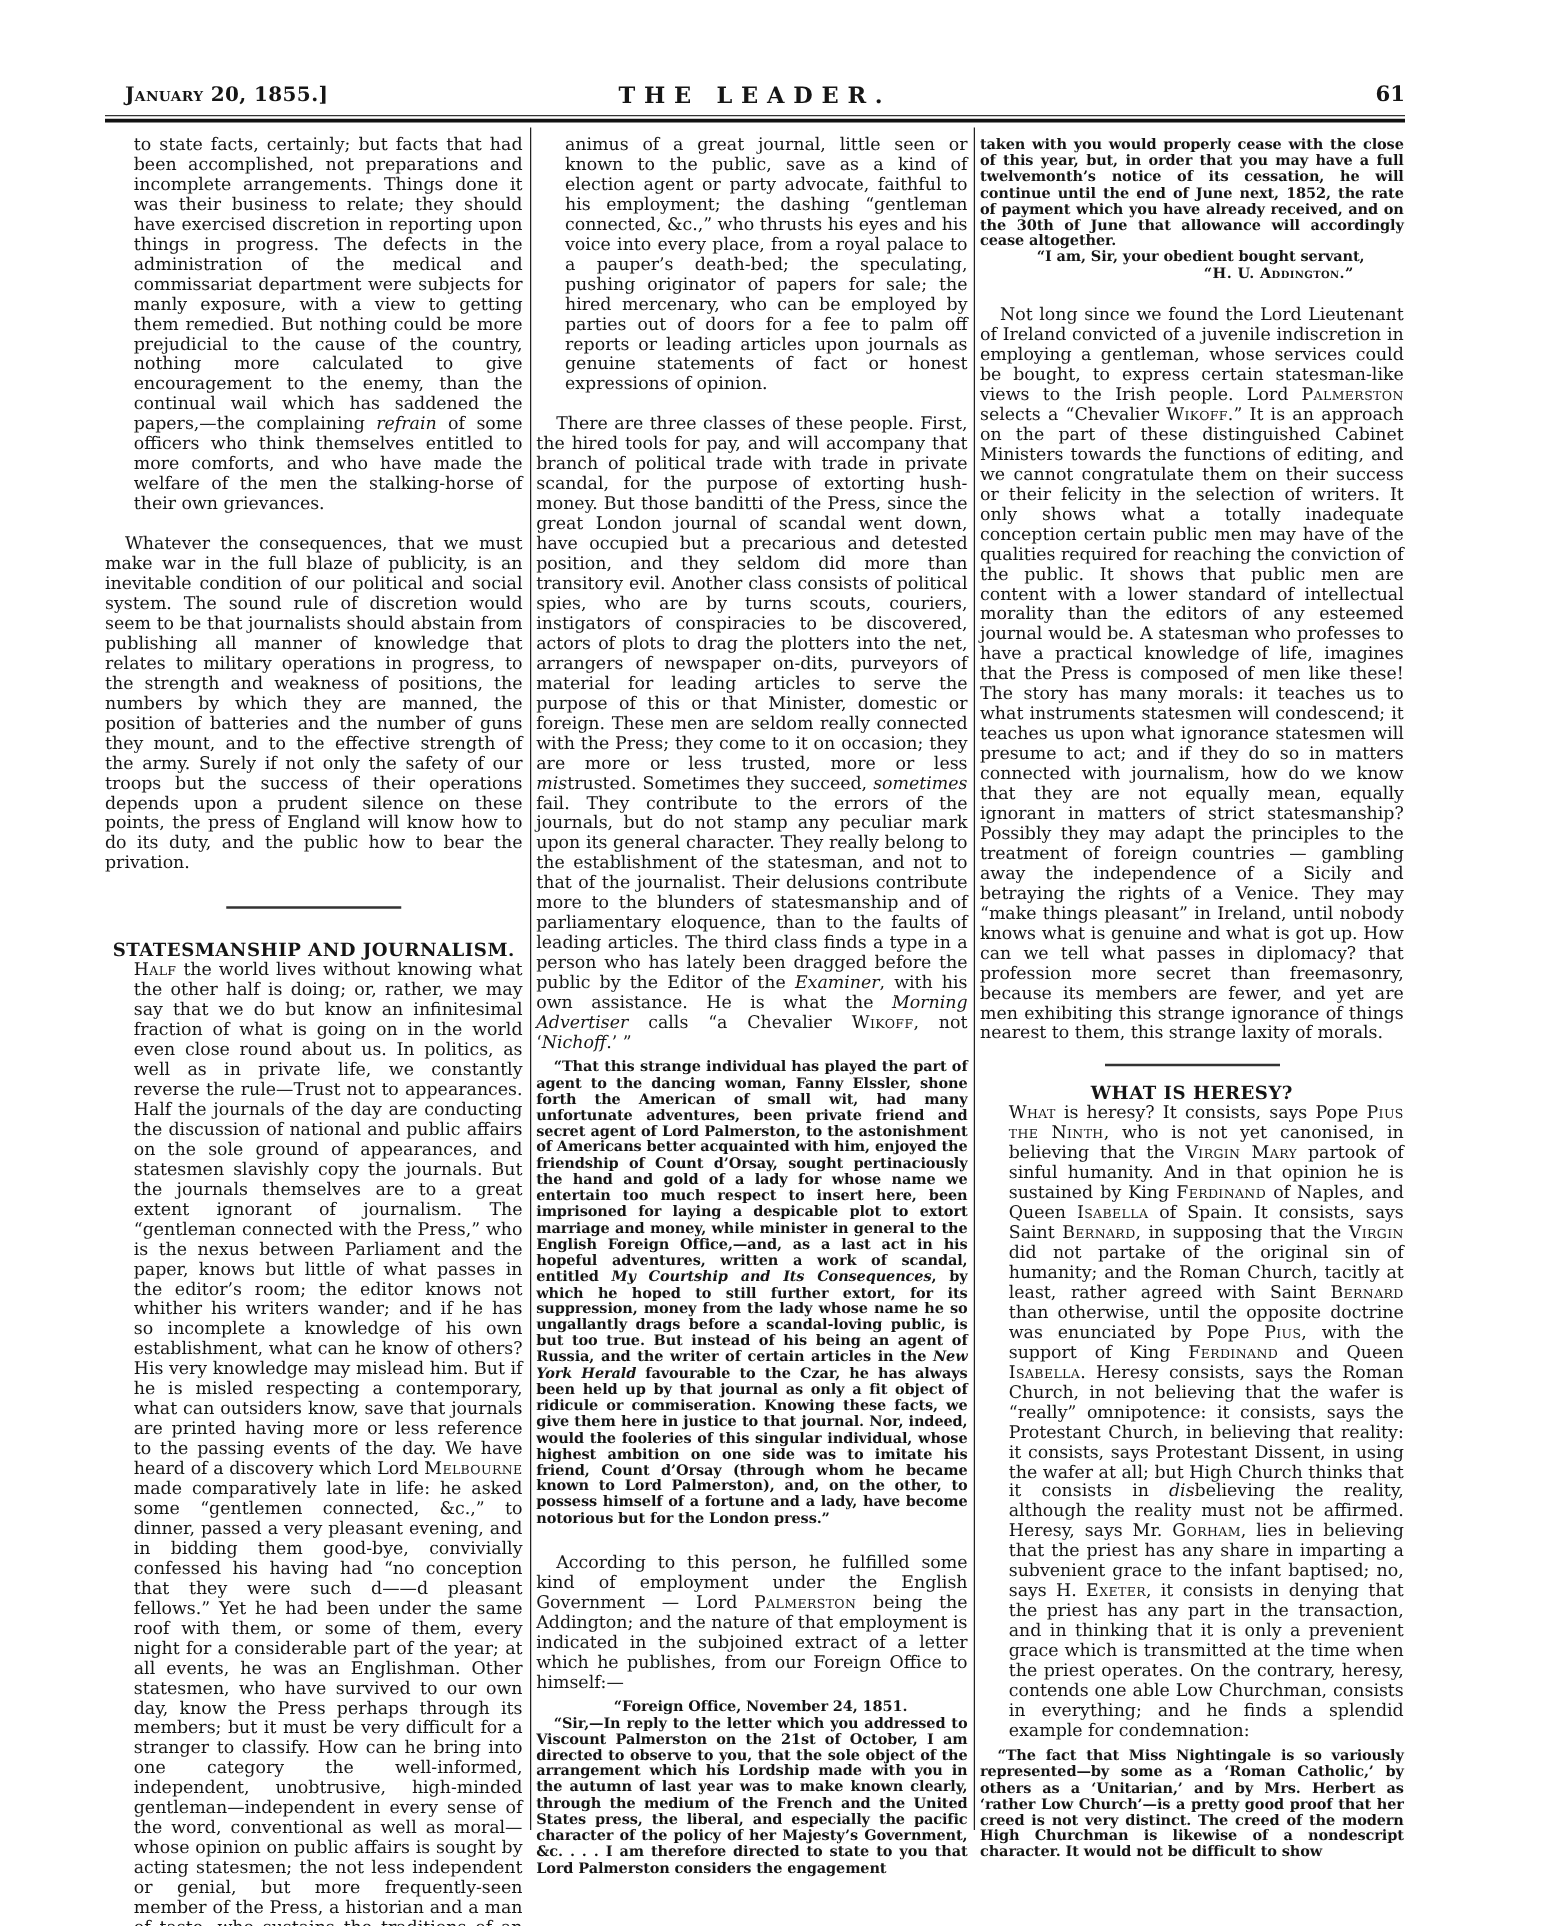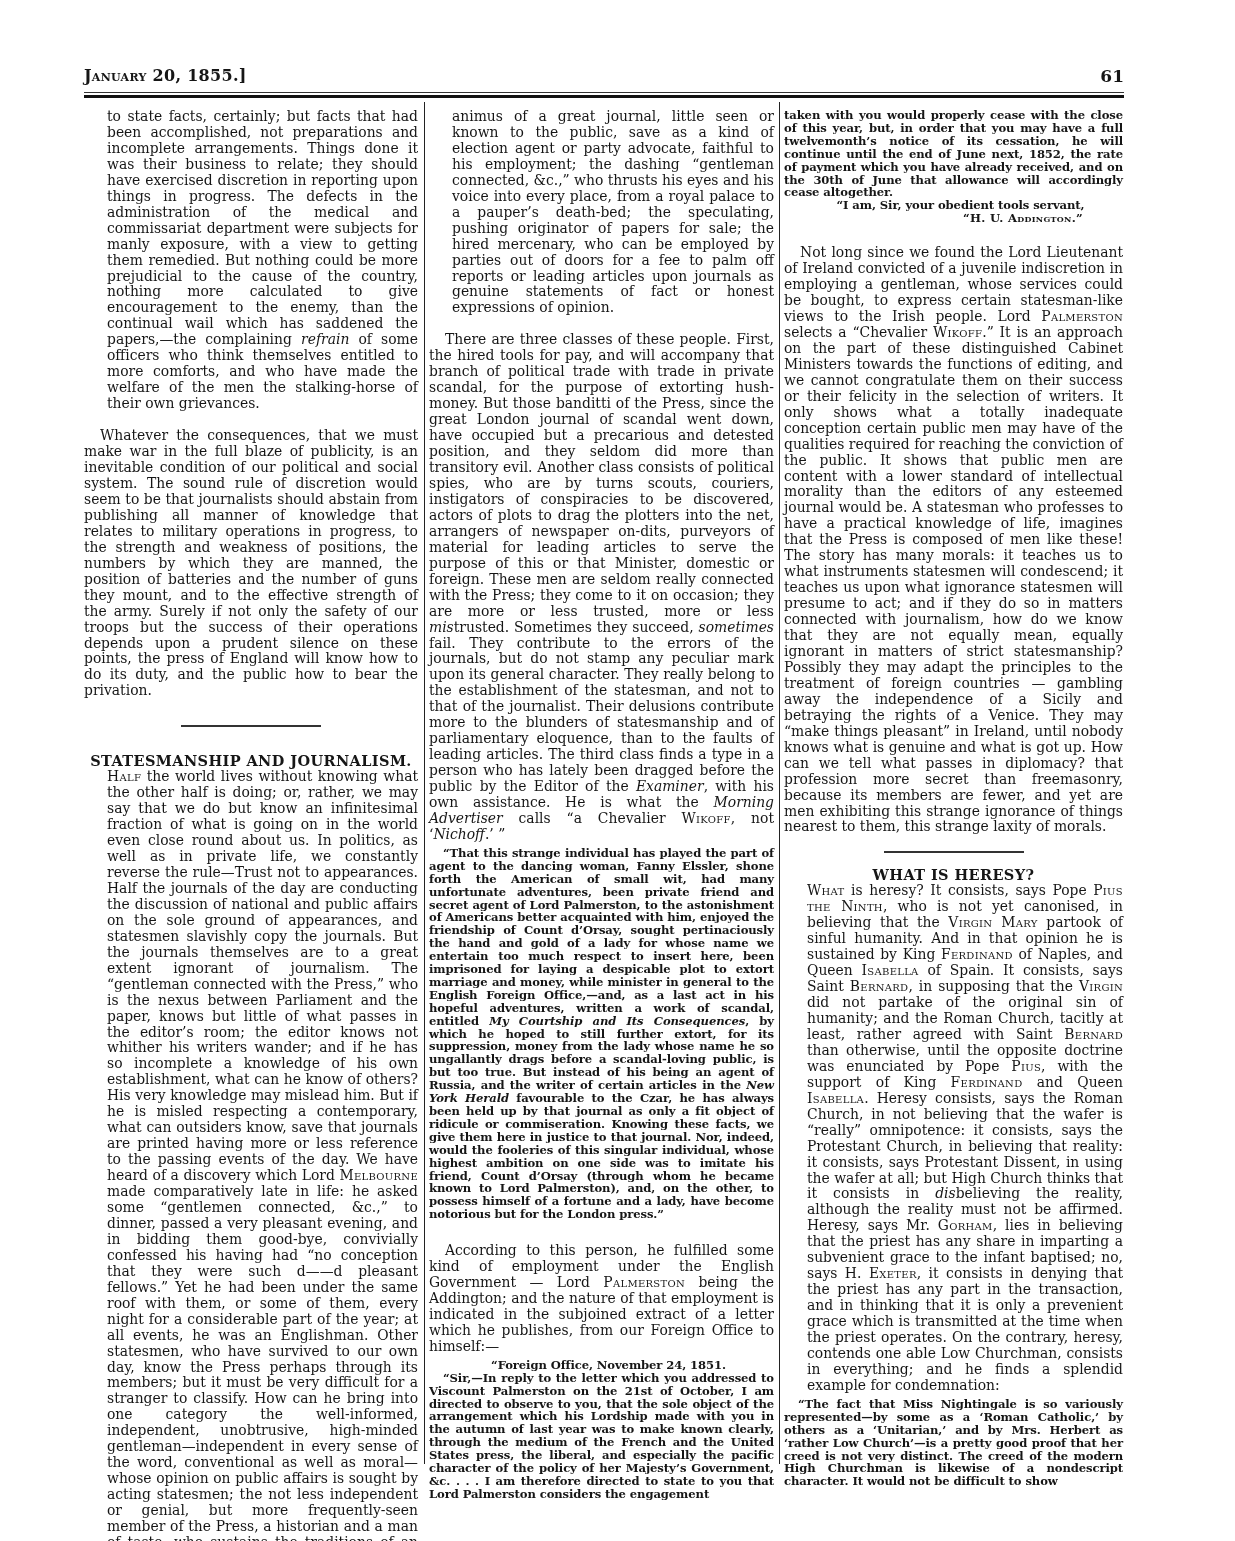--- a/index.html
+++ b/index.html
@@ -1,19 +1,19 @@
 <!DOCTYPE html>
 <html><head>
 <meta charset="utf-8">
 <style>
   html, body { margin: 0; padding: 0; background: #ffffff; }
   body { width: 1235px; height: 1541px; position: relative; overflow: hidden;
          font-family: "DejaVu Serif", "Liberation Serif", serif; color: #161616; }
   .masthead { position: absolute; left: 84px; top: 66px; width: 1040px; height: 34px; }
-  .mh-date { position: absolute; left: 0; top: 0; font-size: 16px; font-weight: bold; letter-spacing: 0.3px; font-variant: small-caps; text-align: right; }
+  .mh-date { position: absolute; left: 16px; top: 0; font-size: 16px; font-weight: bold; letter-spacing: 0.3px; font-variant: small-caps; text-align: right; }
   .mh-title { position: absolute; left: 0; width: 1040px; top: 0; text-align: center; font-size: 18px; font-weight: bold; letter-spacing: 7px; }
   .mh-page { position: absolute; right: 0; top: 0; font-size: 17px; font-weight: bold; }
   .mh-rule-thin { position: absolute; left: 0; right: 0; top: 26px; border-top: 1px solid #333; }
   .mh-rule-thick { position: absolute; left: 0; right: 0; top: 29px; border-top: 3px solid #111; }
 
   .col { position: absolute; top: 109px; font-size: 13.9px; line-height: 15.95px; text-align: justify; hyphens: manual; }
   #col1 { left: 84px; width: 334px; }
   #col2 { left: 429px; width: 345px; }
   #col3 { left: 784px; width: 339px; }
   .vrule { position: absolute; top: 102px; width: 0; border-left: 1px solid #222; height: 1362px; }
@@ -30,20 +30,21 @@
   .heading { text-align: center; font-size: 14.5px; letter-spacing: 0.4px; margin: 0; }
   .sep { width: 140px; height: 0; border-top: 2px solid #333; margin: 0 auto; }
   .right { text-align: right; }
   .center { text-align: center; }
 </style>
 </head>
 <body>
 
 <div class="masthead">
   <span class="mh-date">January 20, 1855.]</span>
+  <span class="mh-title">THE LEADER.</span>
   <span class="mh-page">61</span>
   <div class="mh-rule-thin"></div>
   <div class="mh-rule-thick"></div>
 </div>
 
 <div class="vrule" id="vr1"></div>
 <div class="vrule" id="vr2"></div>
 
 <div class="col" id="col1">
   <p class="cont"><span>to state facts, certainly; but facts that had been accomplished, not preparations and incomplete arrangements. Things done it was their business to relate; they should have exercised discretion in reporting upon things in progress. The defects in the administration of the medical and commissariat department were subjects for manly exposure, with a view to getting them remedied. But nothing could be more prejudicial to the cause of the country, nothing more calculated to give encouragement to the enemy, than the continual wail which has saddened the papers,—the complaining </span><span class="it">refrain</span><span> of some officers who think themselves entitled to more comforts, and who have made the welfare of the men the stalking-horse of their own grievances.</span></p>
@@ -67,21 +68,21 @@
   <div style="height:4px"></div>
   <div class="small">
     <p class="center">“Foreign Office, November 24, 1851.</p>
     <p>“Sir,—In reply to the letter which you addressed to Viscount Palmerston on the 21st of October, I am directed to observe to you, that the sole object of the arrangement which his Lordship made with you in the autumn of last year was to make known clearly, through the medium of the French and the United States press, the liberal, and especially the pacific character of the policy of her Majesty’s Government, &amp;c. . . . I am therefore directed to state to you that Lord Palmerston considers the engagement</p>
   </div>
 </div>
 
 <div class="col" id="col3">
   <div class="small">
     <p style="text-indent:0">taken with you would properly cease with the close of this year, but, in order that you may have a full twelvemonth’s notice of its cessation, he will continue until the end of June next, 1852, the rate of payment which you have already received, and on the 30th of June that allowance will accordingly cease altogether.</p>
-    <p class="center">“I am, Sir, your obedient tools servant,</p>
+    <p class="center">“I am, Sir, your obedient bought servant,</p>
     <p class="right sc" style="padding-right:40px">“H. U. Addington.”</p>
   </div>
   <div style="height:4px"></div>
   <p class="indent"><span>Not long since we found the Lord Lieutenant of Ireland convicted of a juvenile indiscretion in employing a gentleman, whose services could be bought, to express certain statesman-like views to the Irish people. Lord </span><span class="sc">Palmerston</span><span> selects a “Chevalier </span><span class="sc">Wikoff</span><span>.” It is an approach on the part of these distinguished Cabinet Ministers towards the functions of editing, and we cannot congratulate them on their success or their felicity in the selection of writers. It only shows what a totally inadequate conception certain public men may have of the qualities required for reaching the conviction of the public. It shows that public men are content with a lower standard of intellectual morality than the editors of any esteemed journal would be. A statesman who professes to have a practical knowledge of life, imagines that the Press is composed of men like these! The story has many morals: it teaches us to what instruments statesmen will condescend; it teaches us upon what ignorance statesmen will presume to act; and if they do so in matters connected with journalism, how do we know that they are not equally mean, equally ignorant in matters of strict statesmanship? Possibly they may adapt the principles to the treatment of foreign countries — gambling away the independence of a Sicily and betraying the rights of a Venice. They may “make things pleasant” in Ireland, until nobody knows what is genuine and what is got up. How can we tell what passes in diplomacy? that profession more secret than freemasonry, because its members are fewer, and yet are men exhibiting this strange ignorance of things nearest to them, this strange laxity of morals.</span></p>
   <div style="height:16px"></div>
   <div class="sep"></div>
   <div style="height:14px"></div>
   <h2 class="heading">WHAT IS HERESY?</h2>
   <p class="cont"><span class="sc">What</span><span> is heresy? It consists, says Pope </span><span class="sc">Pius the Ninth</span><span>, who is not yet canonised, in believing that the </span><span class="sc">Virgin Mary</span><span> partook of sinful humanity. And in that opinion he is sustained by King </span><span class="sc">Ferdinand</span><span> of Naples, and Queen </span><span class="sc">Isabella</span><span> of Spain. It consists, says Saint </span><span class="sc">Bernard</span><span>, in supposing that the </span><span class="sc">Virgin</span><span> did not partake of the original sin of humanity; and the Roman Church, tacitly at least, rather agreed with Saint </span><span class="sc">Bernard</span><span> than otherwise, until the opposite doctrine was enunciated by Pope </span><span class="sc">Pius</span><span>, with the support of King </span><span class="sc">Ferdinand</span><span> and Queen </span><span class="sc">Isabella</span><span>. Heresy consists, says the Roman Church, in not believing that the wafer is “really” omnipotence: it consists, says the Protestant Church, in believing that reality: it consists, says Protestant Dissent, in using the wafer at all; but High Church thinks that it consists in </span><span class="it">dis</span><span>believing the reality, although the reality must not be affirmed. Heresy, says Mr. </span><span class="sc">Gorham</span><span>, lies in believing that the priest has any share in imparting a subvenient grace to the infant baptised; no, says H. </span><span class="sc">Exeter</span><span>, it consists in denying that the priest has any part in the transaction, and in thinking that it is only a prevenient grace which is transmitted at the time when the priest operates. On the contrary, heresy, contends one able Low Churchman, consists in everything; and he finds a splendid example for condemnation:</span></p>
   <div style="height:4px"></div>

